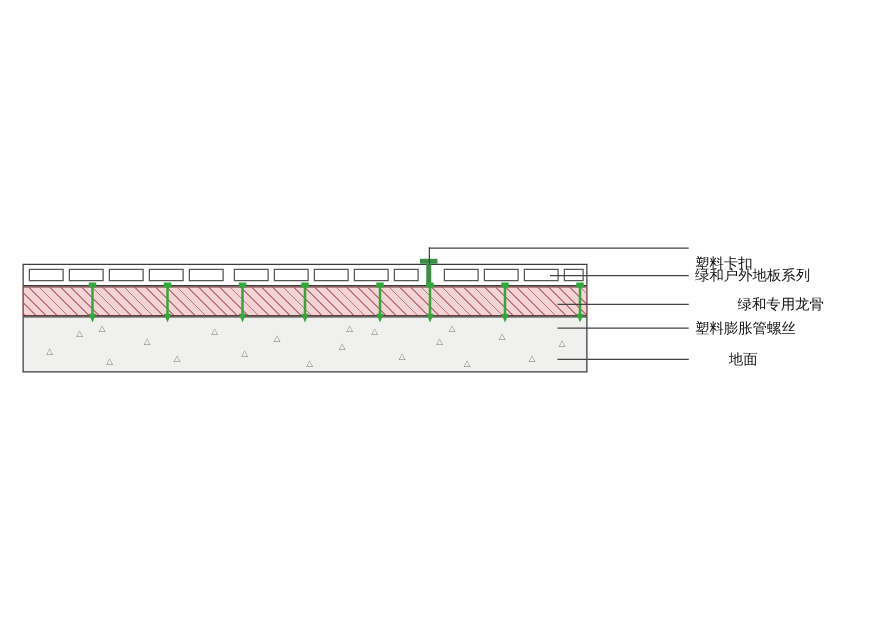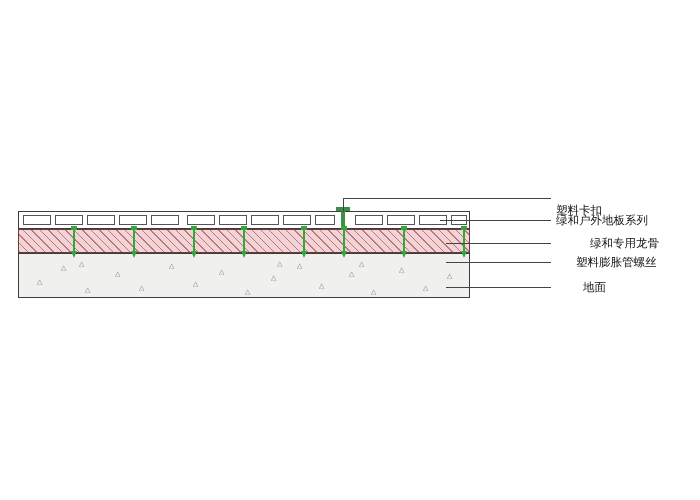--- a/index.html
+++ b/index.html
@@ -286,17 +286,17 @@
 
   <div class="leader" style="left:446px; top:243px; width:105px;"></div>
 
   <div class="leader" style="left:446px; top:262px; width:105px;"></div>
 
   <div class="leader" style="left:446px; top:287px; width:105px;"></div>
 
   <div class="label" style="left:556px; top:191px;margin-top:12px;">塑料卡扣</div>
   <div class="label" style="left:556px; top:213px;">绿和户外地板系列</div>
   <div class="label" style="left:556px; top:236px;margin-left:34px;">绿和专用龙骨</div>
-  <div class="label" style="left:556px; top:255px;margin-left:20px;">塑料膨胀管螺丝</div>
+  <div class="label" style="left:556px; top:255px;">塑料膨胀管螺丝</div>
   <div class="label" style="left:583px; top:280px;">地面</div>
 
 
 </div>
 
 </body></html>

